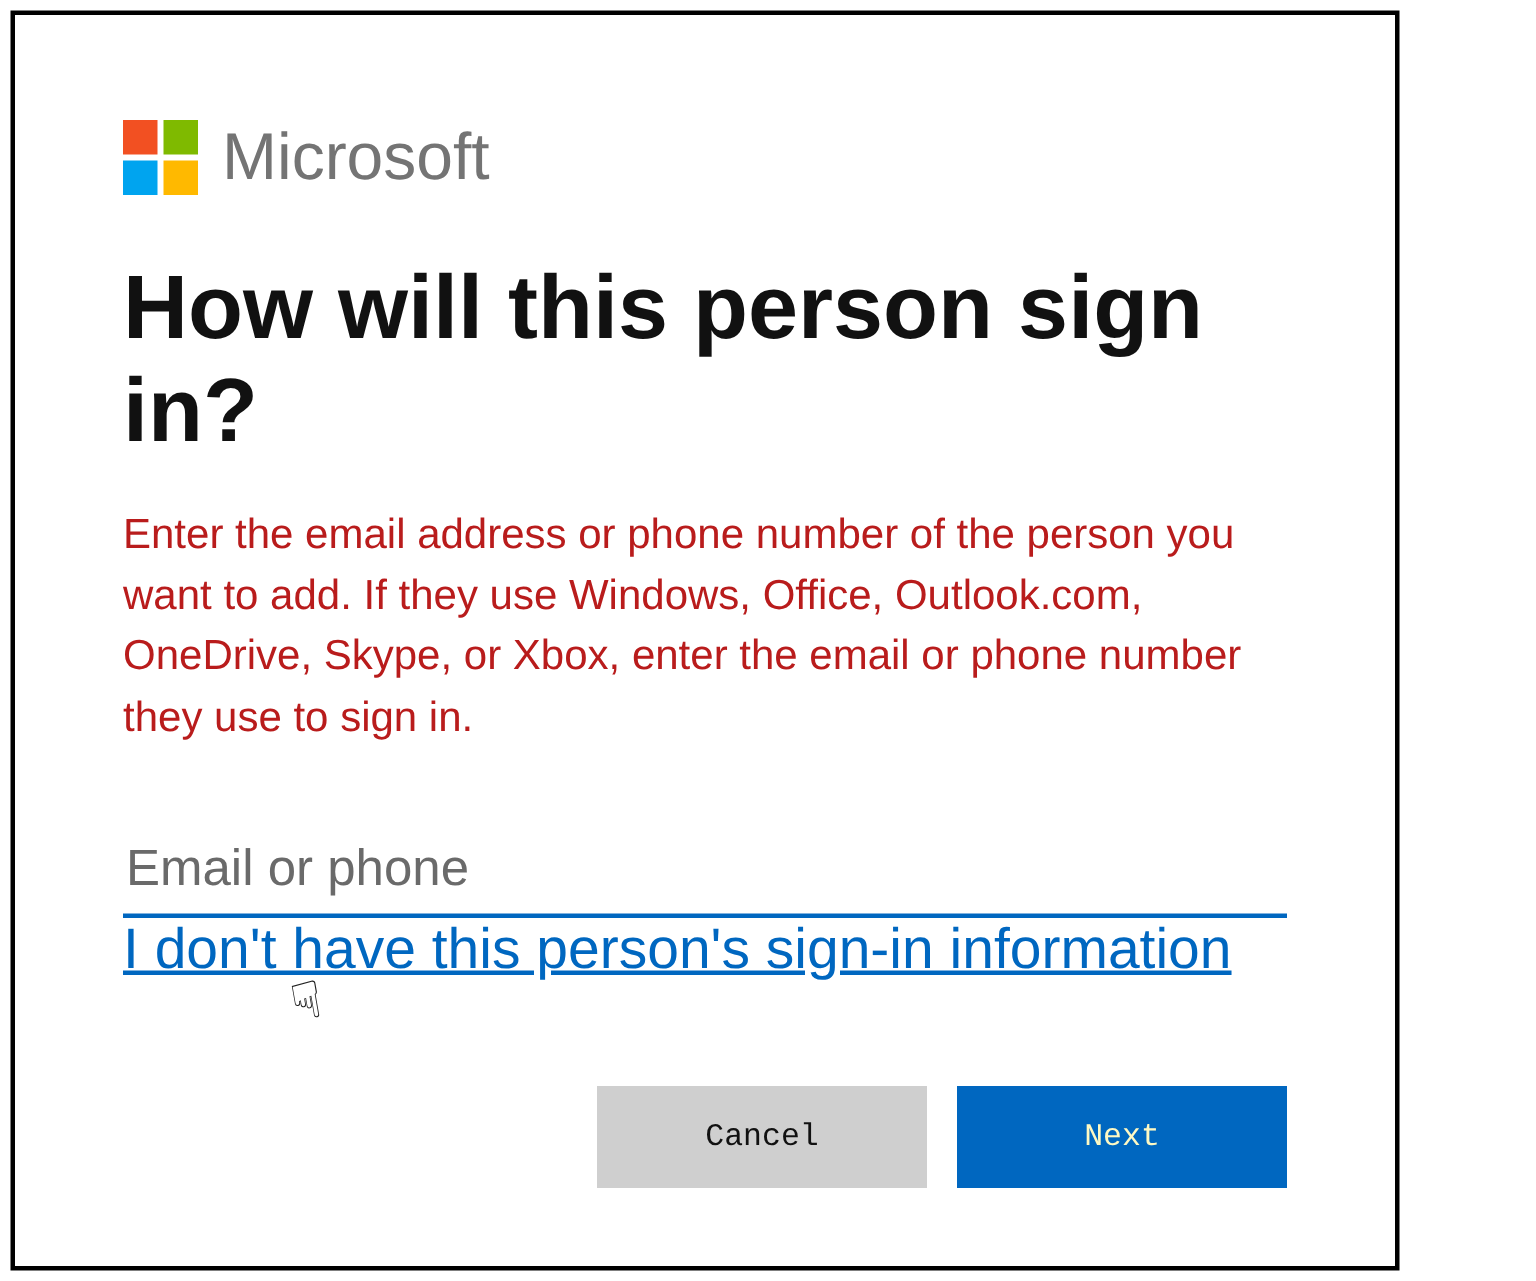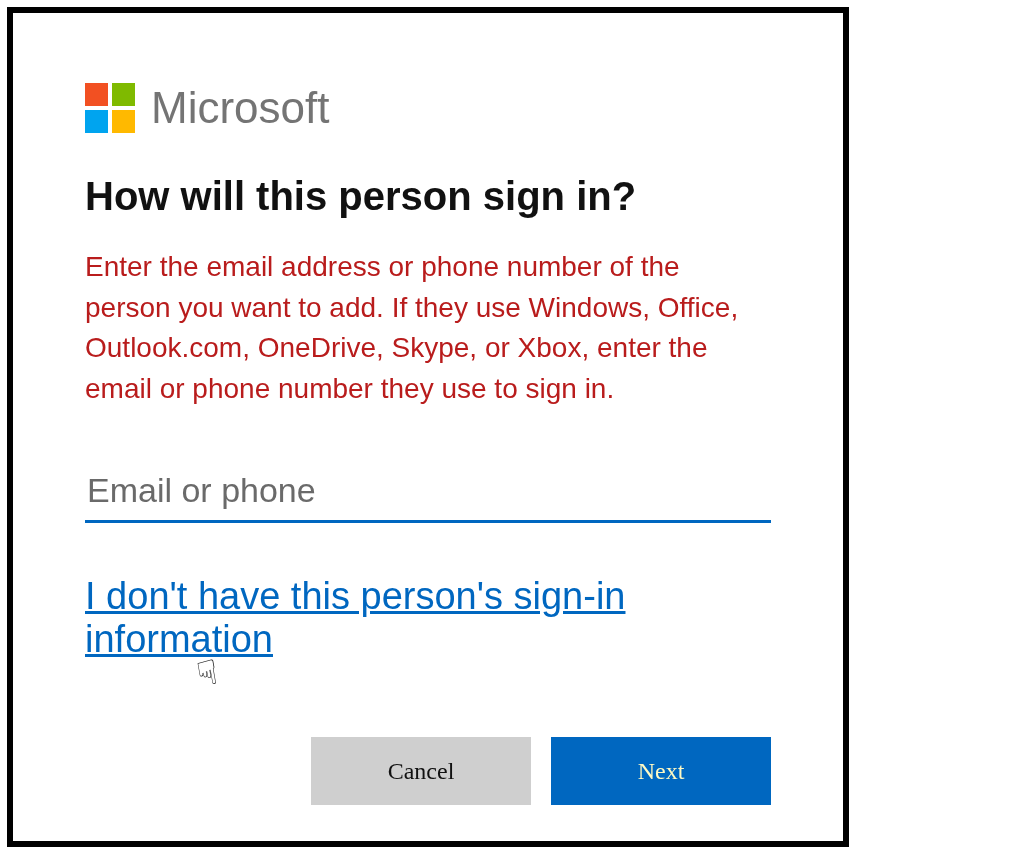--- a/index.html
+++ b/index.html
@@ -6,25 +6,25 @@
     margin: 0;
     padding: 0;
     width: 1024px;
     height: 854px;
     background: #ffffff;
     font-family: "Segoe UI", "Segoe UI Variable", Arial, sans-serif;
     color: #1b1b1b;
   }
   .dialog {
     box-sizing: border-box;
-    width: 842px;
+    width: 926px;
     height: 840px;
     margin: 7px;
-    border: 6px solid #000000;
-    padding: 70px 72px 36px 72px;
+    border: 3px solid #000000;
+    padding: 70px 72px 52px 72px;
     display: flex;
     flex-direction: column;
   }
   .brand {
     display: flex;
     align-items: center;
     gap: 16px;
     margin-bottom: 40px;
   }
   .brand-name {
@@ -43,37 +43,36 @@
     position: absolute;
     width: 23px;
     height: 23px;
   }
   .sq.r { background:#f25022; left:0;    top:0; }
   .sq.g { background:#7fba00; left:27px; top:0; }
   .sq.b { background:#00a4ef; left:0;    top:27px; }
   .sq.y { background:#ffb900; left:27px; top:27px; }
 
   h1.title {
-    font-size: 40px;
+    font-size: 60px;
     font-weight: 600;
     margin: 0 0 28px 0;
     line-height: 1.15;
     color: #111;
   }
   p.description {
     font-size: 28px;
     line-height: 1.45;
     margin: 0 0 56px 0;
     color: #b91c1c;
     font-weight: 400;
   }
 
   .field {
     position: relative;
-    margin-bottom: 52px;
     text-decoration: underline;
   }
   .field input {
     width: 100%;
     box-sizing: border-box;
     border: none;
     border-bottom: 3px solid #0067c0;
     font-size: 34px;
     padding: 6px 2px 10px 2px;
     outline: none;
@@ -112,24 +111,24 @@
   .spacer { flex: 1 1 auto; }
 
   .button-row {
     display: flex;
     justify-content: flex-end;
     gap: 20px;
   }
   .btn {
     min-width: 220px;
     height: 68px;
-    font-size: 24px;
+    font-size: 21px;
     border: none;
     cursor: pointer;
-    font-family: Liberation Serif, serif;
+    font-family: Liberation Mono, monospace;
   }
   .btn-cancel {
     background: #cfcfcf;
     color: #111;
   }
   .btn-next {
     background: #0067c0;
     color: #fef9c3;
   }
 </style>

